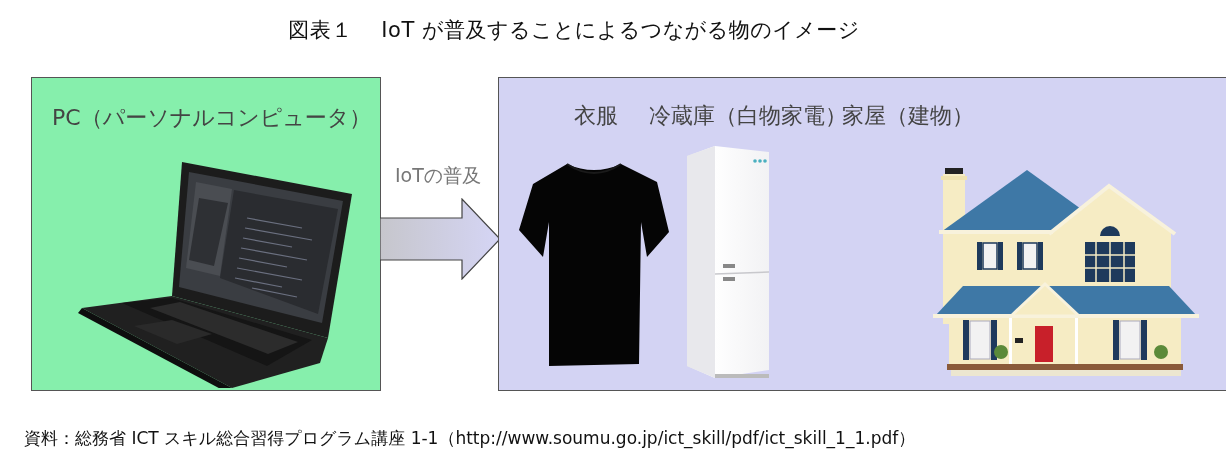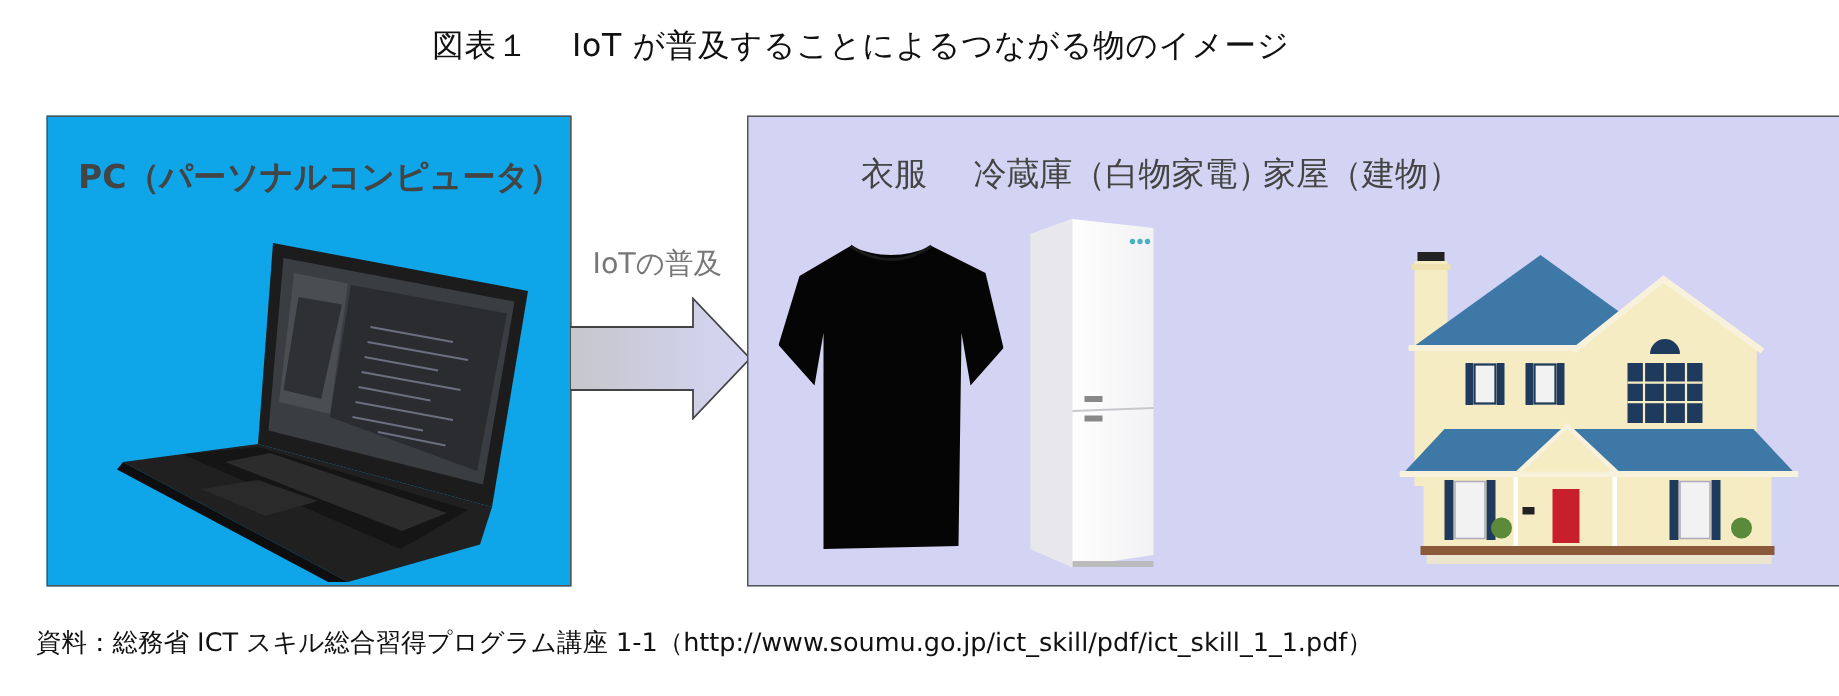--- a/index.html
+++ b/index.html
@@ -4,36 +4,36 @@
 <style>
   * { box-sizing: border-box; margin: 0; padding: 0; }
   html, body { width: 1226px; height: 464px; background: #ffffff; overflow: hidden; }
   body { position: relative; font-family: "DejaVu Sans", sans-serif; color: #111; }
   .title {
     position: absolute; left: 0; top: 16px; width: 1148px; text-align: center;
     font-size: 21px; letter-spacing: 0.5px; color: #111;
   }
   .box-left {
     position: absolute; left: 31px; top: 77px; width: 350px; height: 314px;
-    background: #0ea5e9; border: 1.5px solid #555; font-weight: bold;
+    background: #86efac; border: 1.5px solid #555;
   }
   .box-right {
     position: absolute; left: 498px; top: 77px; width: 818px; height: 314px;
     background: #d3d3f3; border: 1.5px solid #555;
   }
   .box-label {
     position: absolute; font-size: 22px; color: #444; white-space: nowrap;
     font-family: "DejaVu Sans", sans-serif;
   }
   .arrow-label {
     position: absolute; left: 395px; top: 163px; font-size: 19px; color: #777; white-space: nowrap;
   }
   .arrow { position: absolute; left: 380px; top: 198px; }
   .caption {
-    position: absolute; left: 24px; top: 417px; font-size: 17px; color: #111; white-space: nowrap;
+    position: absolute; left: 24px; top: 427px; font-size: 17px; color: #111; white-space: nowrap;
   }
   .illus { position: absolute; }
 </style>
 </head>
 <body>
 
 <div class="title">図表１　 IoT が普及することによるつながる物のイメージ</div>
 
 <div class="box-left">
   <div class="box-label" style="left:20px; top:25px;">PC（パーソナルコンピュータ）</div>

